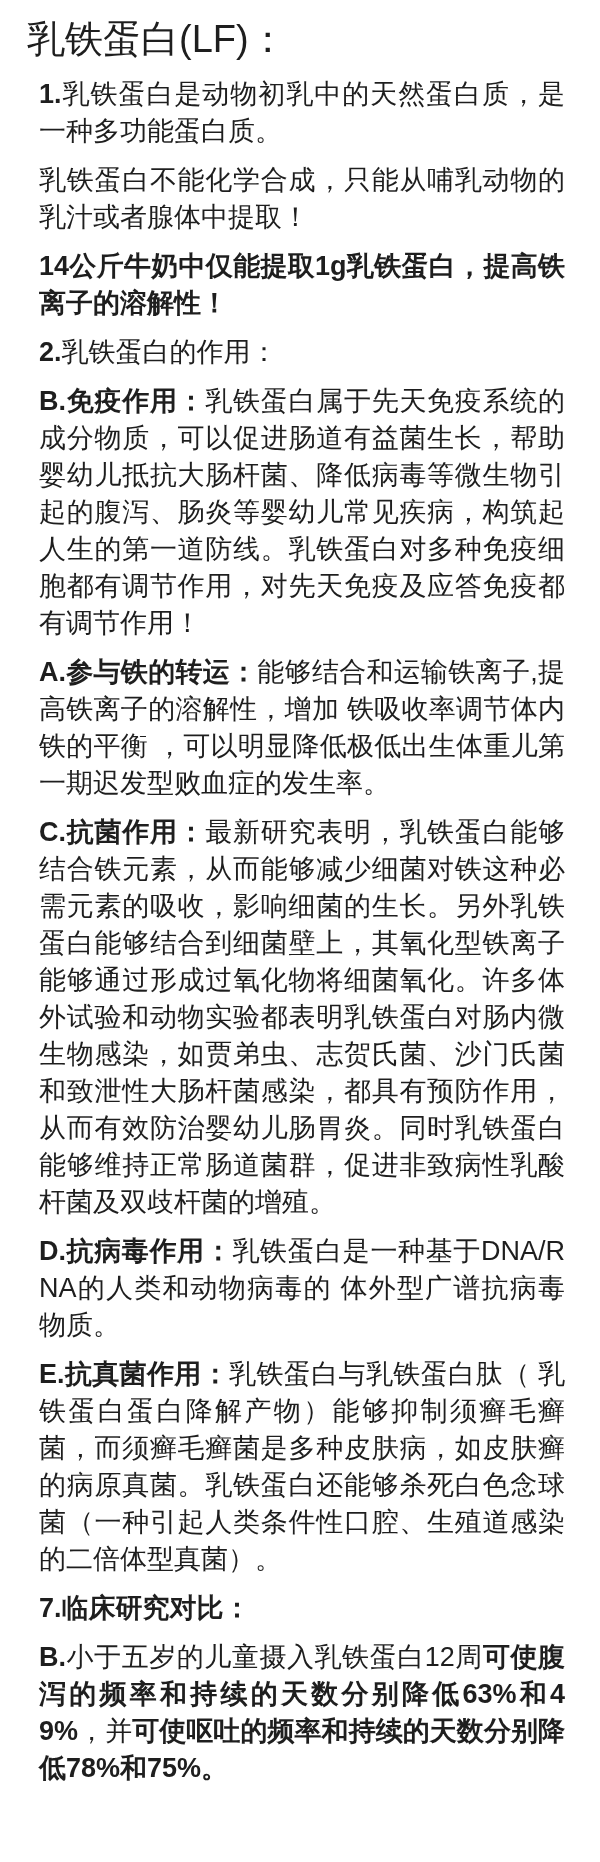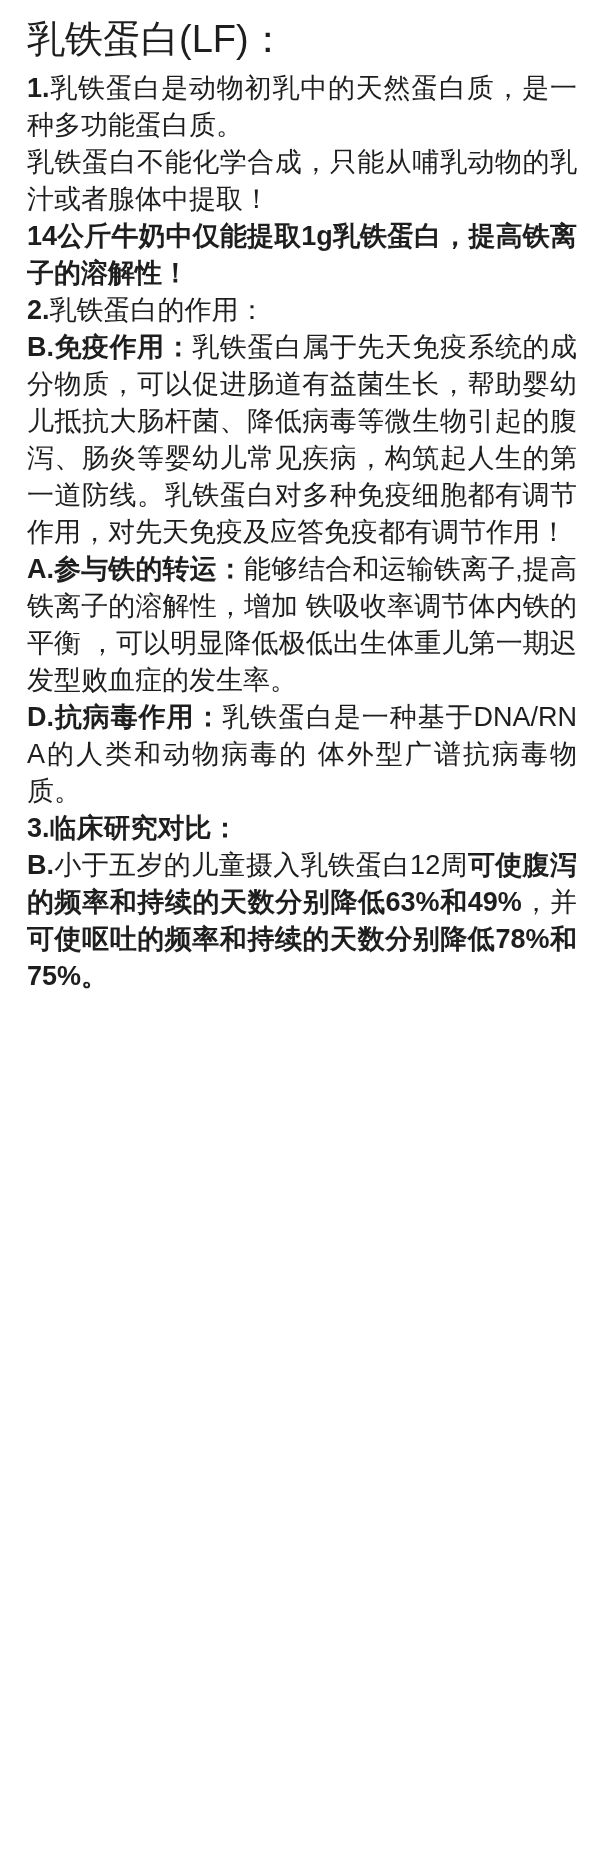--- a/index.html
+++ b/index.html
@@ -27,38 +27,40 @@
     font-weight: 400;
     letter-spacing: 0;
   }
   .doc-body {
     font-size: 27px;
     line-height: 37px;
     text-align: justify;
     text-justify: inter-ideograph;
   }
   .para {
-    margin: 0;
+    margin: 12px;
     padding: 0;
     word-break: break-all;
     overflow-wrap: anywhere;
   }
   .para .b {
     font-weight: 700;
   }
 </style>
 </head>
 <body>
 
 <div class="page">
   <h1 class="title">乳铁蛋白(LF)：</h1>
   <div class="doc-body">
       <p class="para"><span class="b">1.</span><span class="">乳铁蛋白是动物初乳中的天然蛋白质，是一种多功能蛋白质。</span></p>
       <p class="para"><span class="">乳铁蛋白不能化学合成，只能从哺乳动物的乳汁或者腺体中提取！</span></p>
       <p class="para"><span class="b">14公斤牛奶中仅能提取1g乳铁蛋白，提高铁离子的溶解性！</span></p>
       <p class="para"><span class="b">2.</span><span class="">乳铁蛋白的作用：</span></p>
       <p class="para"><span class="b">B.免疫作用：</span><span class="">乳铁蛋白属于先天免疫系统的成分物质，可以促进肠道有益菌生长，帮助婴幼儿抵抗大肠杆菌、降低病毒等微生物引起的腹泻、肠炎等婴幼儿常见疾病，构筑起人生的第一道防线。乳铁蛋白对多种免疫细胞都有调节作用，对先天免疫及应答免疫都有调节作用！</span></p>
       <p class="para"><span class="b">A.参与铁的转运：</span><span class="">能够结合和运输铁离子,提高铁离子的溶解性，增加 铁吸收率调节体内铁的平衡 ，可以明显降低极低出生体重儿第一期迟发型败血症的发生率。</span></p>
+      <p class="para"><span class="b">C.抗菌作用：</span><span class="">最新研究表明，乳铁蛋白能够结合铁元素，从而能够减少细菌对铁这种必需元素的吸收，影响细菌的生长。另外乳铁蛋白能够结合到细菌壁上，其氧化型铁离子能够通过形成过氧化物将细菌氧化。许多体外试验和动物实验都表明乳铁蛋白对肠内微生物感染，如贾弟虫、志贺氏菌、沙门氏菌和致泄性大肠杆菌感染，都具有预防作用，从而有效防治婴幼儿肠胃炎。同时乳铁蛋白能够维持正常肠道菌群，促进非致病性乳酸杆菌及双歧杆菌的增殖。</span></p>
       <p class="para"><span class="b">D.抗病毒作用：</span><span class="">乳铁蛋白是一种基于DNA/RNA的人类和动物病毒的 体外型广谱抗病毒物质。</span></p>
-      <p class="para"><span class="b">3.临床研究对比：</span></p>
+      <p class="para"><span class="b">E.抗真菌作用：</span><span class="">乳铁蛋白与乳铁蛋白肽（ 乳铁蛋白蛋白降解产物）能够抑制须癣毛癣菌，而须癣毛癣菌是多种皮肤病，如皮肤癣的病原真菌。乳铁蛋白还能够杀死白色念球菌（一种引起人类条件性口腔、生殖道感染的二倍体型真菌）。</span></p>
+      <p class="para"><span class="b">7.临床研究对比：</span></p>
       <p class="para"><span class="b">B.</span><span class="">小于五岁的儿童摄入乳铁蛋白12周</span><span class="b">可使腹泻的频率和持续的天数分别降低63%和49%</span><span class="">，并</span><span class="b">可使呕吐的频率和持续的天数分别降低78%和75%。</span></p>
     </div>
 </div>
 
 </body></html>

